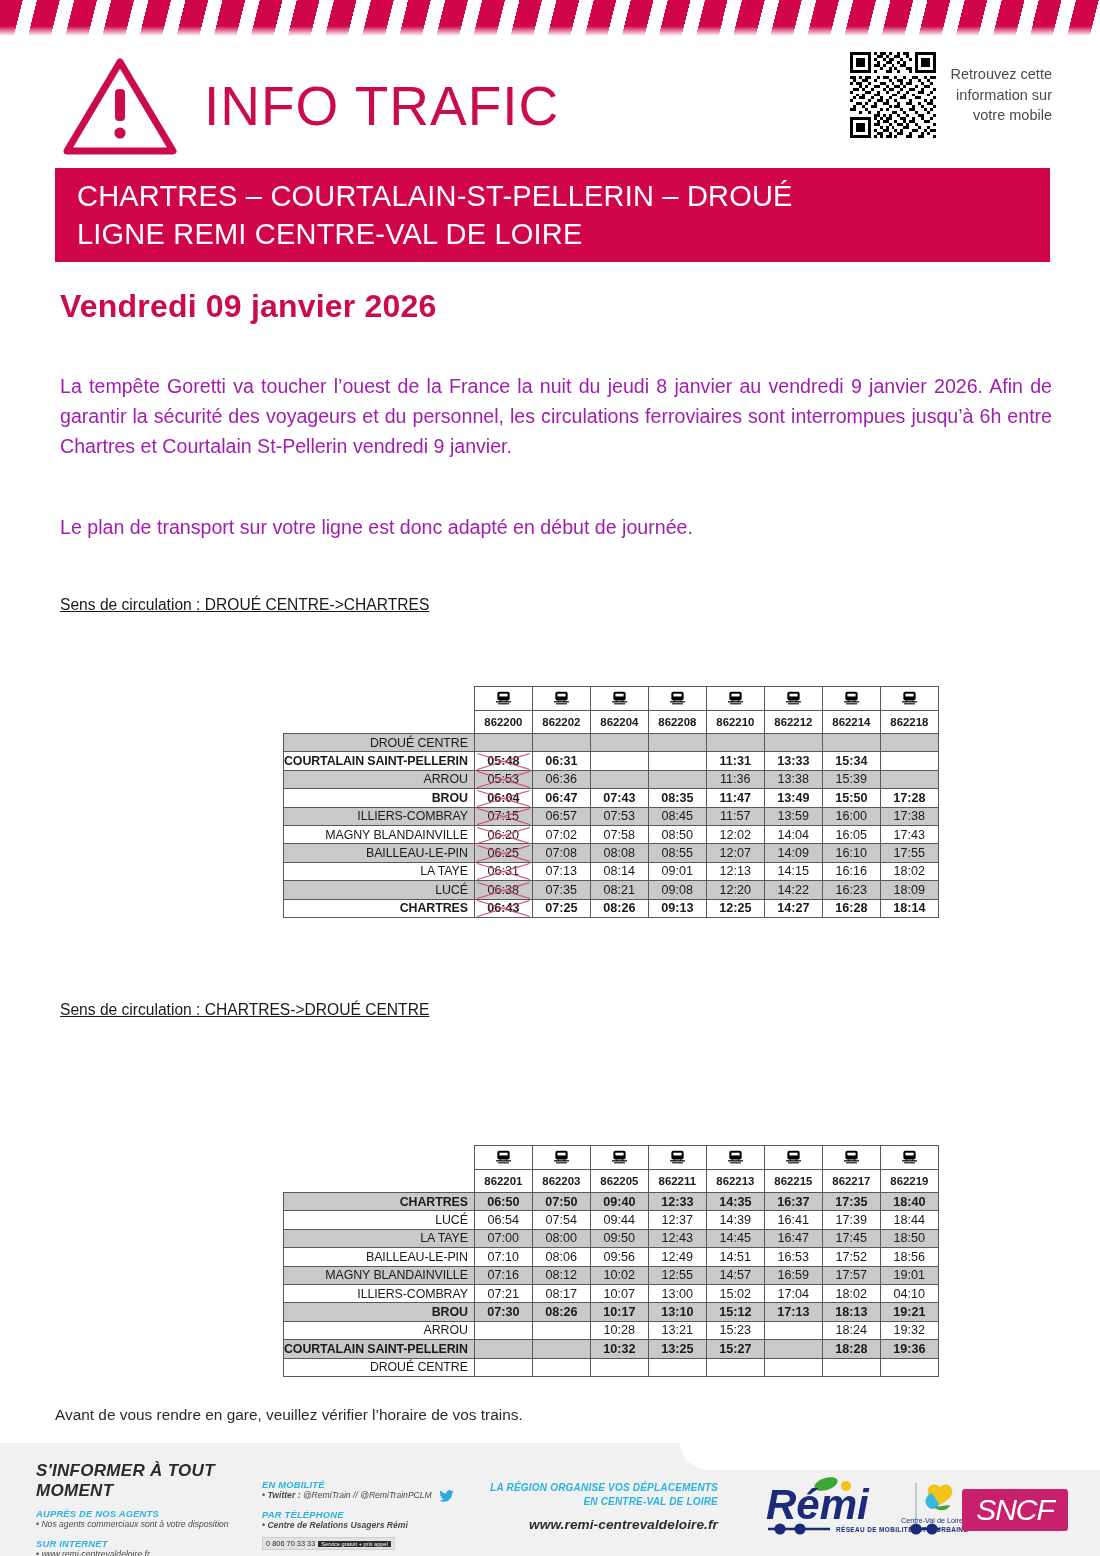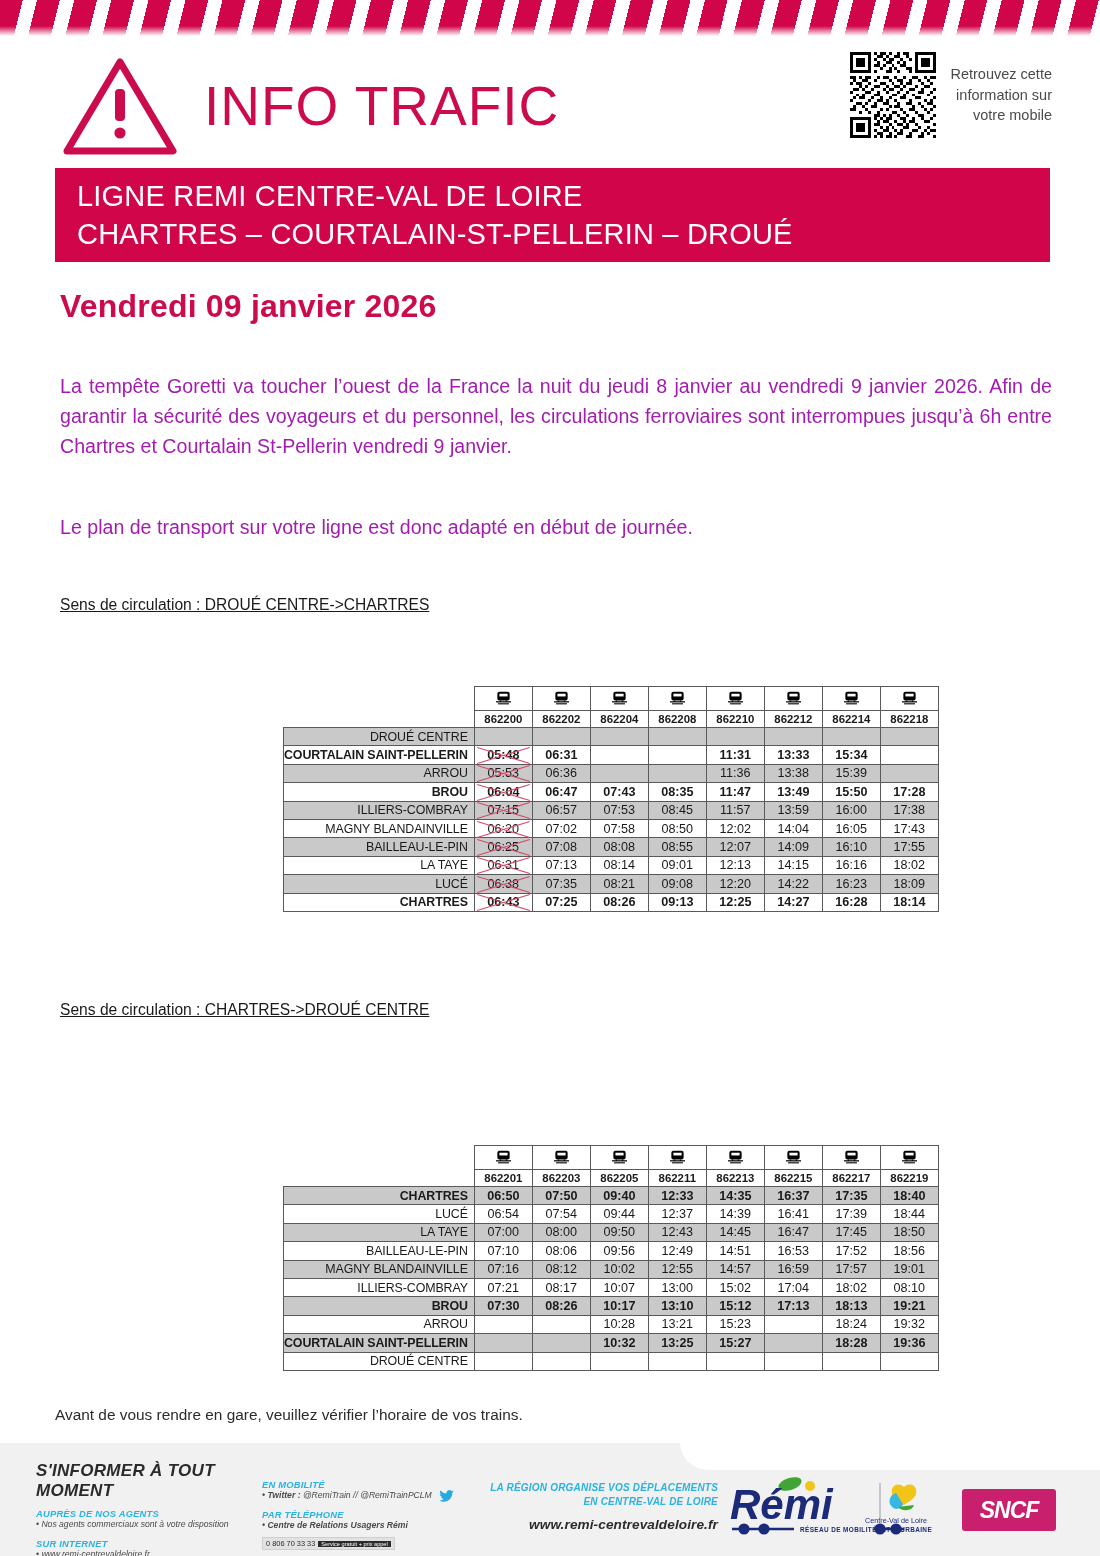--- a/index.html
+++ b/index.html
@@ -100,21 +100,21 @@
     box-sizing:border-box;
   }
   .tt .corner{border:none;background:transparent;}
   .tt .stname{
     width:188px;height:18.4px;
     text-align:right;padding-right:6px;
     font-size:12.4px;letter-spacing:-.1px;white-space:nowrap;
   }
   .tt .timecell{width:58px;height:18.4px;font-size:12.6px;position:relative;}
   .tt .icocell{width:58px;height:24px;background:#ffffff;}
-  .tt .numcell{width:58px;height:17px;background:#ffffff;font-size:11.4px;margin-left:40px;}
+  .tt .numcell{width:58px;height:23px;background:#ffffff;font-size:11.4px;margin-left:40px;}
   .tt tr.alt .stname,.tt tr.alt .timecell{background:#c9c9c9;}
   .tt tr.major .stname,.tt tr.major .timecell{font-weight:bold;}
   .tt tr.major.alt .stname,.tt tr.major.alt .timecell{background:#c9c9c9;}
   .train-ico{width:17px;height:15px;display:inline-block;vertical-align:middle;}
 
   
   .xcell::before,.xcell::after{
     content:"";position:absolute;left:1px;right:1px;top:50%;
     height:1.4px;background:#d24a6a;
   }
@@ -159,26 +159,26 @@
   }
   .phone-badge{
     display:inline-block;font-size:7.4px;color:#2b2b2b;background:#e2e2e2;
     padding:1px 3px;border:1px solid #cfcfcf;margin-top:3px;
   }
   .phone-badge i{
     background:#2b2b2b;color:#ffffff;font-style:normal;padding:0 3px;
     margin-left:3px;font-size:5.6px;
   }
   .bird{width:15px;height:12px;display:inline-block;vertical-align:middle;margin-left:5px;}
-  .logo-remi{position:absolute;left:728px;top:34px;}
+  .logo-remi{position:absolute;left:764px;top:34px;}
   .logo-sncf{
-    position:absolute;left:962px;top:46px;width:94px;height:42px;
+    position:absolute;left:962px;top:46px;width:106px;height:42px;
     background:#c8206c;border-radius:3px;
     display:flex;align-items:center;justify-content:center;
-    font-size:23px;font-weight:bold;font-style:italic;color:#ffffff;
+    font-size:30px;font-weight:normal;font-style:italic;color:#ffffff;
     letter-spacing:-1px;
   }
 </style>
 </head>
 <body>
 
 <div class="stripe-band">
   <div class="fade"></div>
 </div>
 
@@ -397,22 +397,22 @@
         </g>
       </svg>
     </span>
     <span class="qr-text">Retrouvez cette
 information sur
 votre mobile</span>
   </div>
 </div>
 
 <div class="line-banner">
+  <div>CHARTRES – COURTALAIN-ST-PELLERIN – DROUÉ</div>
   <div>LIGNE REMI CENTRE-VAL DE LOIRE</div>
-  <div>CHARTRES – COURTALAIN-ST-PELLERIN – DROUÉ</div>
 </div>
 
 <div class="date">Vendredi 09 janvier 2026</div>
 
 <div class="para p1">La tempête Goretti va toucher l’ouest de la France la nuit du jeudi 8 janvier au vendredi 9 janvier 2026. Afin de garantir la sécurité des voyageurs et du personnel, les circulations ferroviaires sont interrompues jusqu’à 6h entre Chartres et Courtalain St-Pellerin vendredi 9 janvier.</div>
 <div class="para p2">Le plan de transport sur votre ligne est donc adapté en début de journée.</div>
 
 <div class="dir-head d1">Sens de circulation : DROUÉ CENTRE-&gt;CHARTRES</div>
 <table class="tt t1">
   <thead>
@@ -749,21 +749,21 @@
       </tr>
       <tr>
         <td class="stname">ILLIERS-COMBRAY</td>
         <td class="timecell">07:21</td>
         <td class="timecell">08:17</td>
         <td class="timecell">10:07</td>
         <td class="timecell">13:00</td>
         <td class="timecell">15:02</td>
         <td class="timecell">17:04</td>
         <td class="timecell">18:02</td>
-        <td class="timecell">08:10</td>
+        <td class="timecell">04:10</td>
       </tr>
       <tr class="alt major">
         <td class="stname">BROU</td>
         <td class="timecell">07:30</td>
         <td class="timecell">08:26</td>
         <td class="timecell">10:17</td>
         <td class="timecell">13:10</td>
         <td class="timecell">15:12</td>
         <td class="timecell">17:13</td>
         <td class="timecell">18:13</td>

